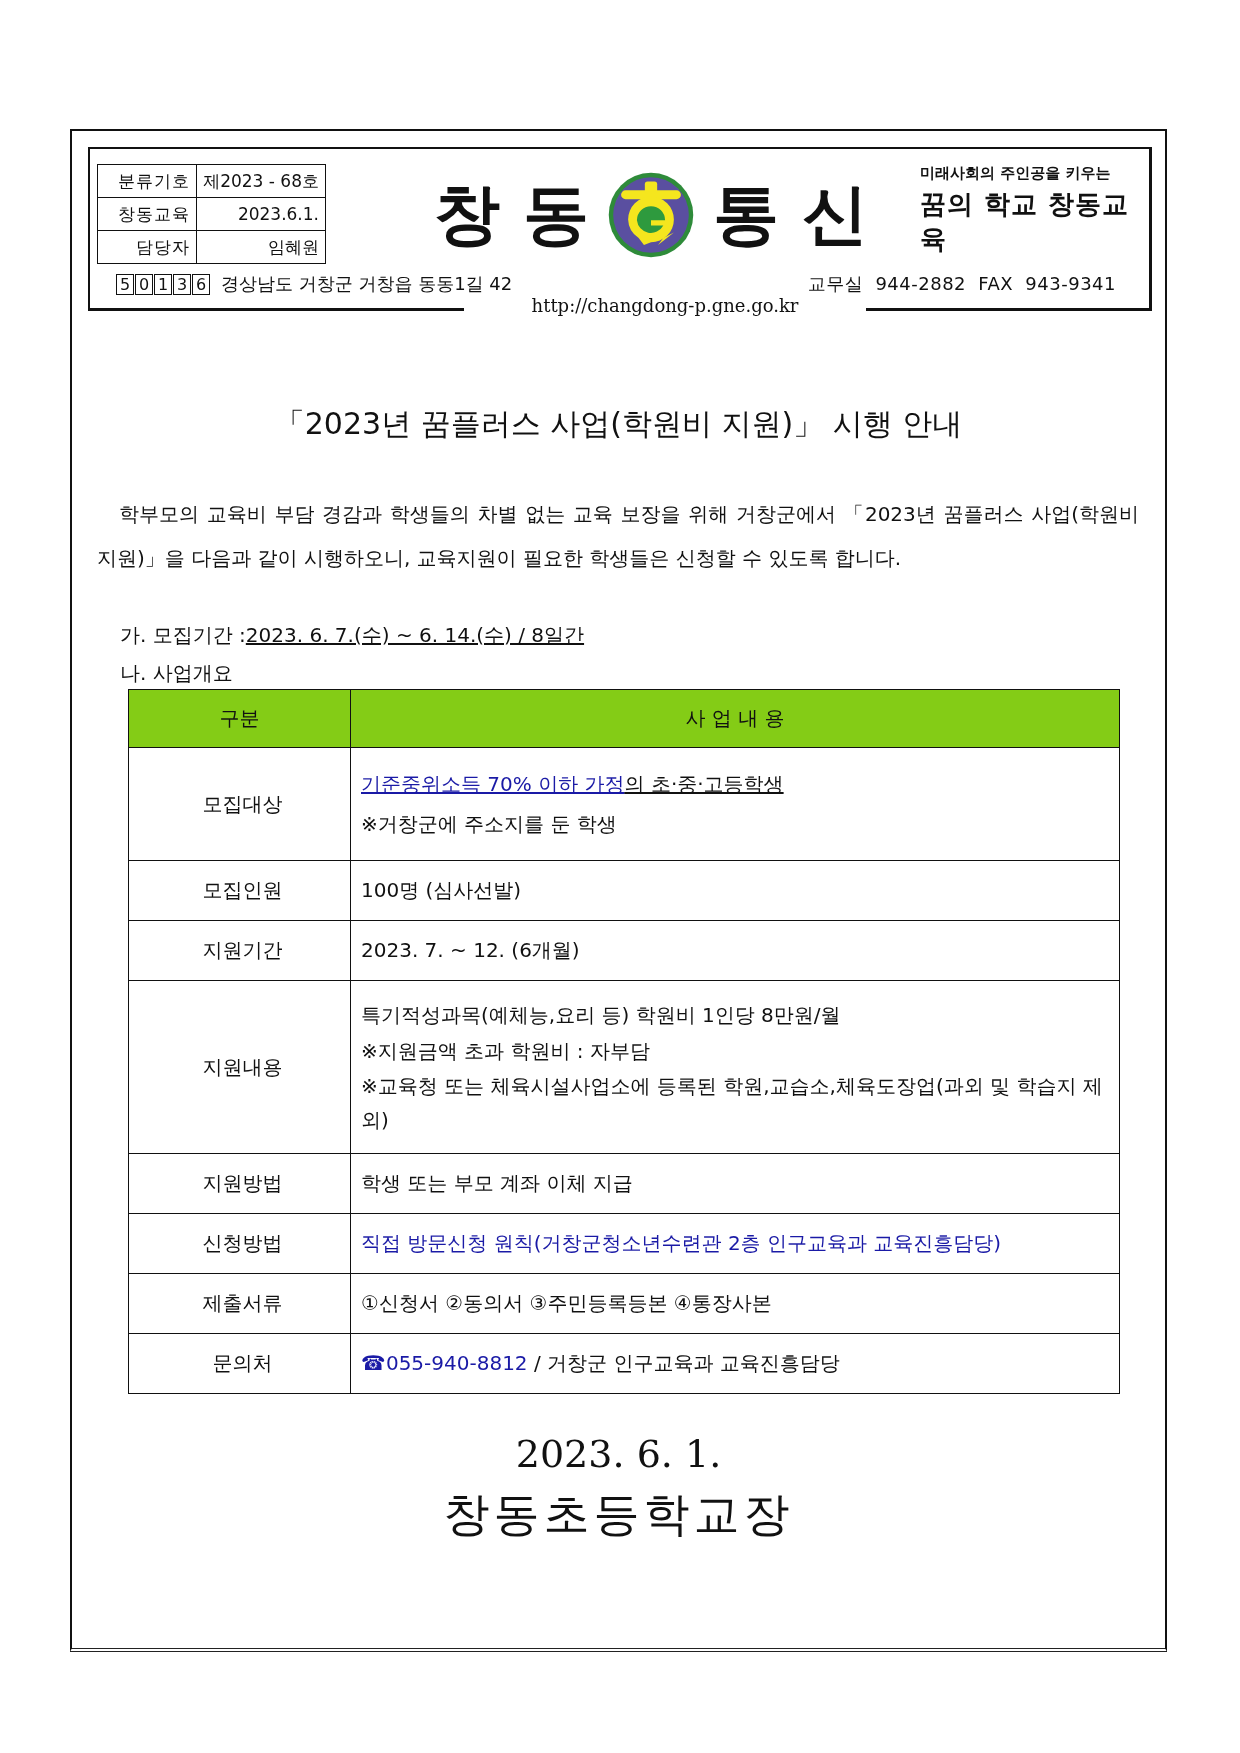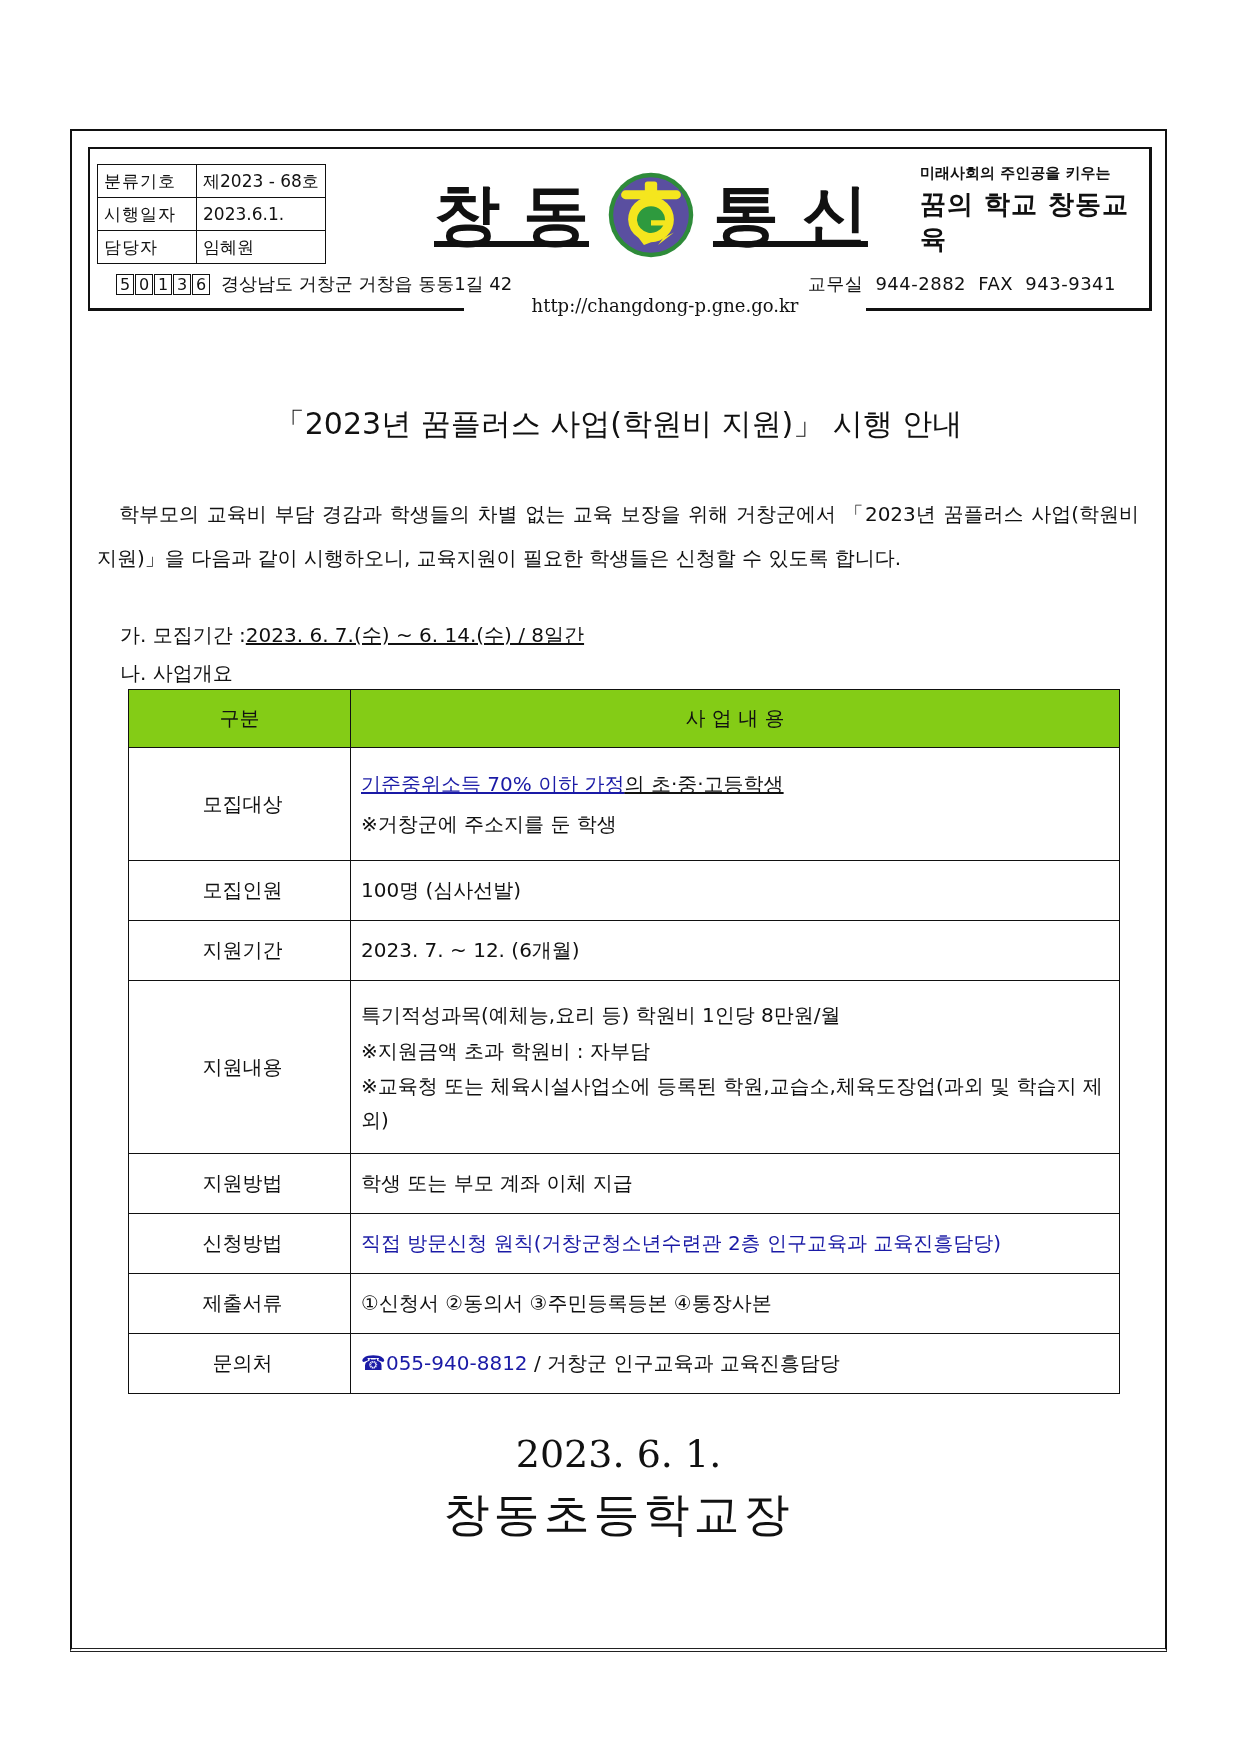--- a/index.html
+++ b/index.html
@@ -2,25 +2,25 @@
 <html><head>
 <meta charset="utf-8">
 <style>
   html, body { margin:0; padding:0; background:#ffffff; }
   body { width:1240px; height:1753px; position:relative; font-family:"DejaVu Sans", "Liberation Sans", sans-serif; color:#111; overflow:hidden; }
   .frame { position:absolute; left:70px; top:129px; width:1097px; height:1523px; border:2px solid #111; border-bottom:4px double #222; box-sizing:border-box; }
   .hdrbox { position:absolute; left:88px; top:147px; width:1064px; height:164px; border:2px solid #111; border-right:3px solid #111; border-bottom:none; box-sizing:border-box; }
   .hdr-bottom-left { position:absolute; left:88px; top:308px; width:376px; height:0; border-top:3px solid #111; }
   .hdr-bottom-right { position:absolute; left:866px; top:308px; width:286px; height:0; border-top:3px solid #111; }
   .info { position:absolute; left:97px; top:164px; border-collapse:collapse; font-size:17px; }
-  .info td { border:1px solid #111; height:32px; padding:0 6px; text-align:left; white-space:nowrap; }
+  .info td { border:1px solid #111; height:32px; padding:0 6px; text-align:right; white-space:nowrap; }
   .info td.k { width:86px; letter-spacing:1px; }
   .info td.v { width:116px; }
   .masthead { position:absolute; left:420px; top:165px; height:100px; display:flex; align-items:center; font-family:"DejaVu Serif", serif; font-weight:bold; font-size:66px; color:#111; }
-  .masthead .w { display:inline-block; margin:12px 14px;text-decoration:underline; }
+  .masthead .w { display:inline-block; margin:12px 14px; }
   .logo { width:88px; height:88px; margin:0 4px; }
   .slogan { position:absolute; left:920px; top:164px; width:220px; }
   .slogan .s1 { font-size:15px; font-weight:bold; letter-spacing:0px; }
   .slogan .s2 { font-size:26px; font-weight:bold; margin-top:4px; letter-spacing:1px; }
   .addr { position:absolute; left:116px; top:272px; font-size:18px; display:flex; align-items:center; }
   .zip { display:inline-flex; margin-right:10px; }
   .zip span { display:inline-block; width:16px; height:19px; border:1px solid #111; font-size:16px; line-height:19px; text-align:center; margin-right:1px; }
   .contact { position:absolute; right:124px; top:272px; font-size:18px; letter-spacing:0.5px; word-spacing:6px; }
   .url { position:absolute; left:475px; top:295px; width:380px; text-align:center; font-family:"DejaVu Serif", serif; font-size:18px; }
   .title { position:absolute; left:70px; width:1097px; top:404px; text-align:center; font-size:30px; }
@@ -48,21 +48,21 @@
 <div class="hdr-bottom-left"></div>
 <div class="hdr-bottom-right"></div>
 
 <table class="info">
   <tbody>
       <tr>
     <td class="k">분류기호</td>
     <td class="v">제2023 - 68호</td>
   </tr>
   <tr>
-    <td class="k">시행일자</td>
+    <td class="k">창동교육</td>
     <td class="v">2023.6.1.</td>
   </tr>
   <tr>
     <td class="k">담당자</td>
     <td class="v">임혜원</td>
   </tr>
 </tbody>
   </table>
 
 <div class="masthead">

